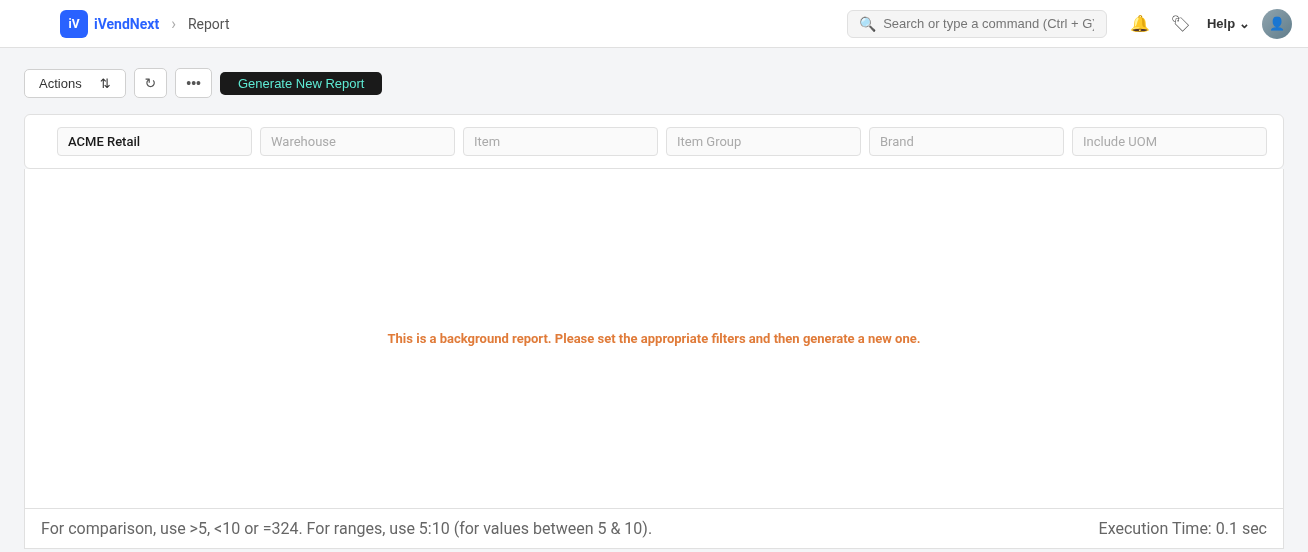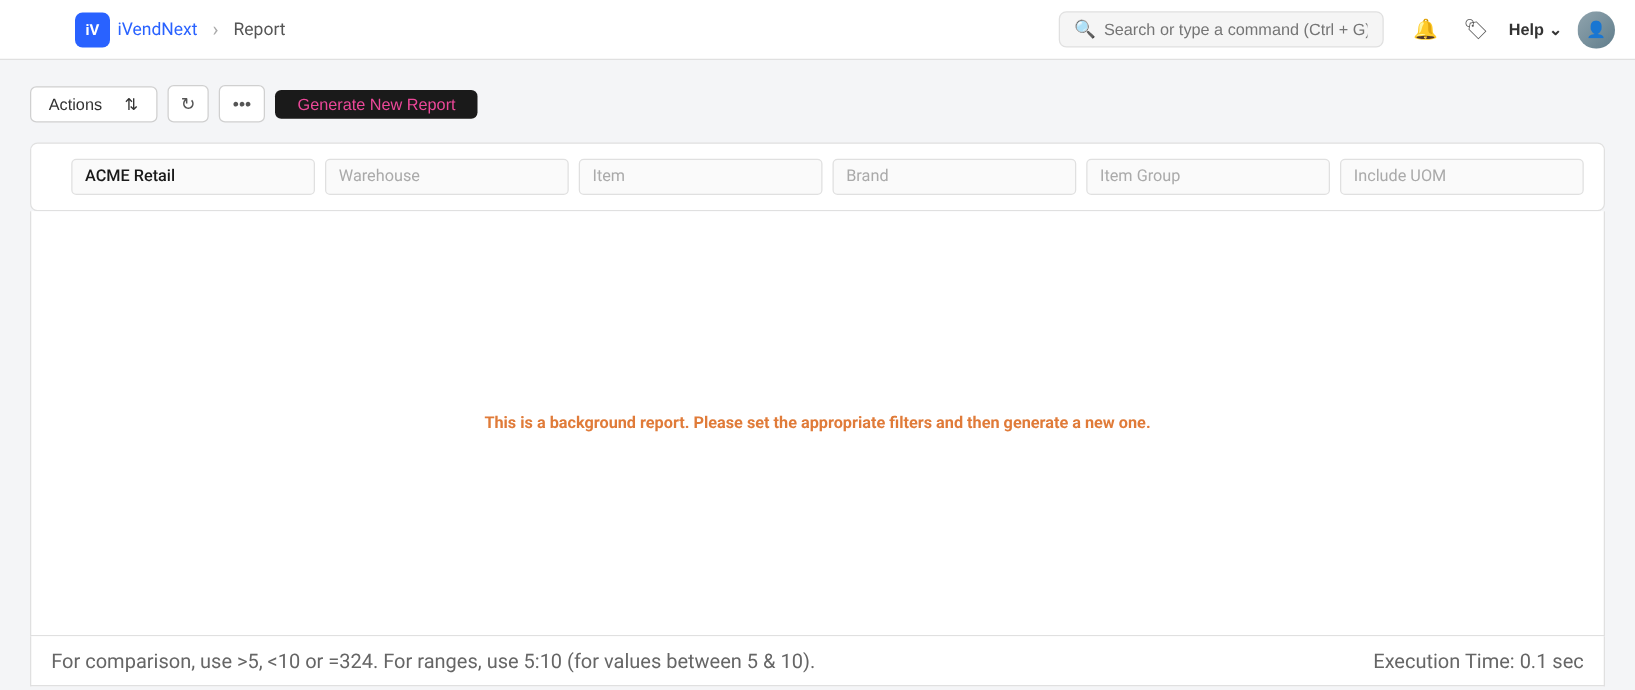--- a/index.html
+++ b/index.html
@@ -12,21 +12,21 @@
       gap: 8px;
     }
     .topnav-logo {
       display: flex; align-items: center; gap: 6px; text-decoration: none; padding-left: 44px;
     }
     .logo-icon {
       width: 28px; height: 28px; background: #2962FF; border-radius: 6px;
       display: flex; align-items: center; justify-content: center;
       color: #fff; font-weight: bold; font-size: 12px;
     }
-    .logo-text { color: #2962FF; font-weight: 400; font-size: 14px; }
+    .logo-text { color: #2962FF; font-weight: 700; font-size: 14px; }
     .nav-separator { color: #aaa; margin: 0 4px; font-size: 16px; }
     .nav-stock { color: #555; font-size: 14px; }
     .topnav-spacer { flex: 1; }
     .search-bar {
       display: flex; align-items: center; background: #f5f5f5;
       border: 1px solid #e0e0e0; border-radius: 6px; padding: 5px 12px;
       gap: 6px; width: 260px;
     }
     .search-bar input {
       border: none; background: transparent; outline: none;
@@ -72,21 +72,21 @@
     }
     .refresh-btn {
       border: 1px solid #d0d0d0; background: #fff; border-radius: 5px;
       padding: 6px 10px; cursor: pointer; color: #555; font-size: 14px;
     }
     .more-btn {
       border: 1px solid #d0d0d0; background: #fff; border-radius: 5px;
       padding: 6px 10px; cursor: pointer; color: #555; font-size: 14px;
     }
     .generate-btn {
-      background: #1a1a1a; color: #ec4899; border: none; border-radius: 5px;
+      background: #1a1a1a; color: #5eead4; border: none; border-radius: 5px;
       padding: 4px 18px; cursor: pointer; font-size: 13px; font-weight: 500;
     }
 
     
     .filter-panel {
       background: #fff; border: 1px solid #e0e0e0; border-radius: 6px;
       padding: 12px 16px; margin-bottom: 0;
     }
     .filter-row {
       display: flex; align-items: center; gap: 8px; padding-left: 16px;
@@ -177,24 +177,24 @@
       <div class="filter-field">
         <span class="filter-field-value">ACME Retail</span>
       </div>
       <div class="filter-field">
         <span class="filter-field-placeholder">Warehouse</span>
       </div>
       <div class="filter-field">
         <span class="filter-field-placeholder">Item</span>
       </div>
       <div class="filter-field">
+        <span class="filter-field-placeholder">Item Group</span>
+      </div>
+      <div class="filter-field">
         <span class="filter-field-placeholder">Brand</span>
-      </div>
-      <div class="filter-field">
-        <span class="filter-field-placeholder">Item Group</span>
       </div>
       <div class="filter-field">
         <span class="filter-field-placeholder">Include UOM</span>
       </div>
     </div>
   </div>
 
   <div class="report-area">
     <p class="report-message">This is a background report. Please set the appropriate filters and then generate a new one.</p>
   </div>

